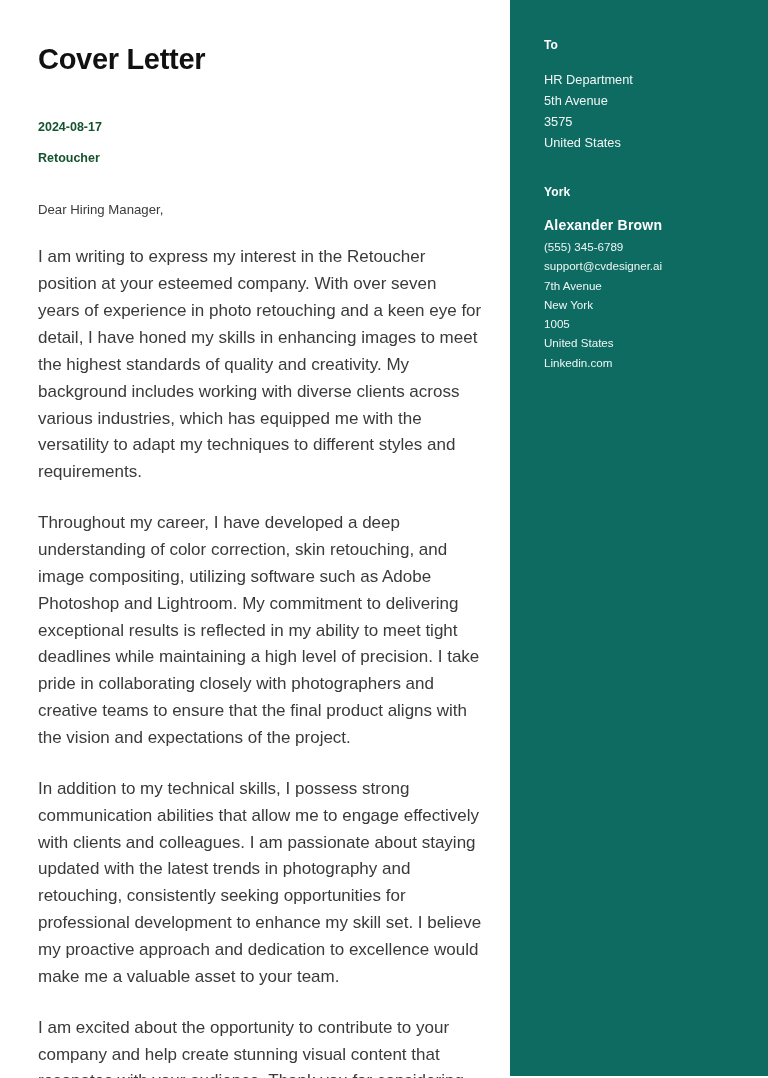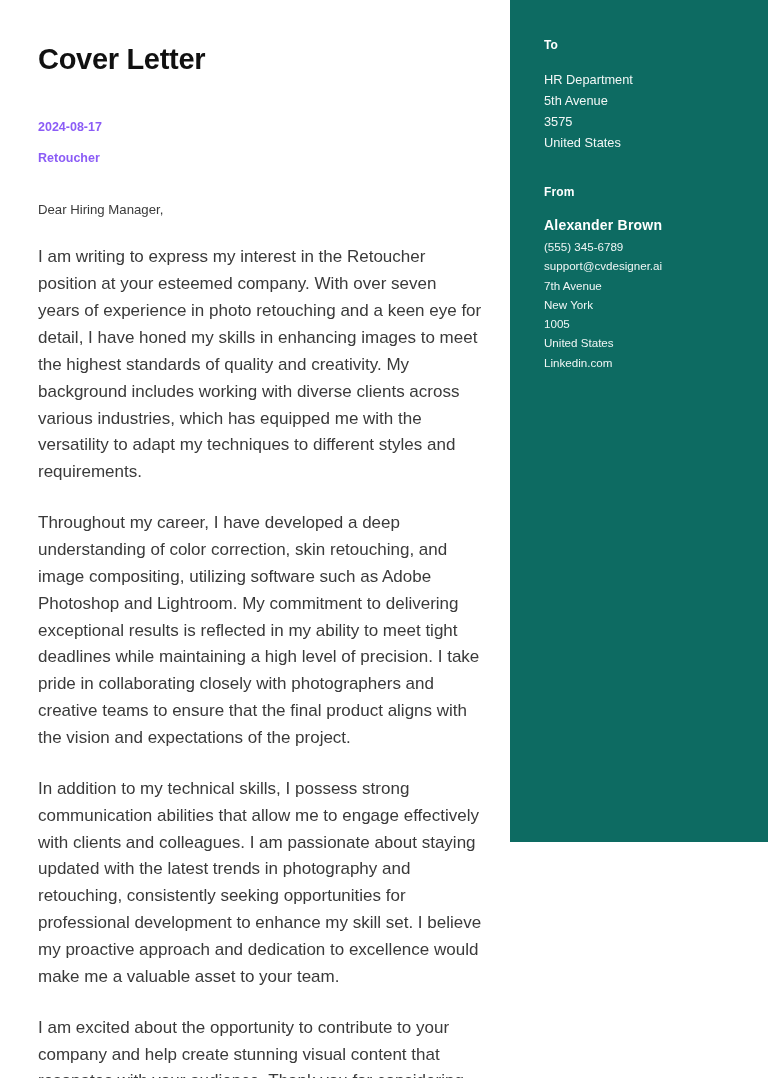--- a/index.html
+++ b/index.html
@@ -39,21 +39,21 @@
     line-height: 1.1;
     padding-top: 4px;
   }
 
   #meta-block {
     margin-top: 44px;
   }
   .meta-line {
     font-size: 12.5px;
     font-weight: bold;
-    color: #8b5cf6;
+    color: #14532d;
     line-height: 1.2;
   }
   .meta-line + .meta-line {
     margin-top: 16px;
   }
 
   #salutation {
     margin-top: 34px;
     font-size: 13.2px;
     color: #3a3a3a;
@@ -86,21 +86,21 @@
     color: #141414;
     letter-spacing: 0.4px;
   }
 
   
   #sidebar {
     position: absolute;
     left: 510px;
     top: 0;
     width: 258px;
-    height: 842px;
+    height: 1076px;
     background: #0d6b62;
     box-sizing: border-box;
     padding: 38px 0 0 34px;
     color: #ffffff;
   }
 
   .side-heading {
     font-size: 12px;
     font-weight: bold;
     color: #ffffff;
@@ -173,21 +173,21 @@
 
     <div class="side-heading">To</div>
 
     <div id="to-block">
       <div class="side-line">HR Department</div>
       <div class="side-line">5th Avenue</div>
       <div class="side-line">3575</div>
       <div class="side-line">United States</div>
     </div>
 
-    <div id="from-heading" class="side-heading">From</div>
+    <div id="from-heading" class="side-heading">York</div>
 
     <div id="from-block">
       <div class="side-name">Alexander Brown</div>
       <div class="side-line">(555) 345-6789</div>
       <div class="side-line">support@cvdesigner.ai</div>
       <div class="side-line">7th Avenue</div>
       <div class="side-line">New York</div>
       <div class="side-line">1005</div>
       <div class="side-line">United States</div>
       <div class="side-line">Linkedin.com</div>

